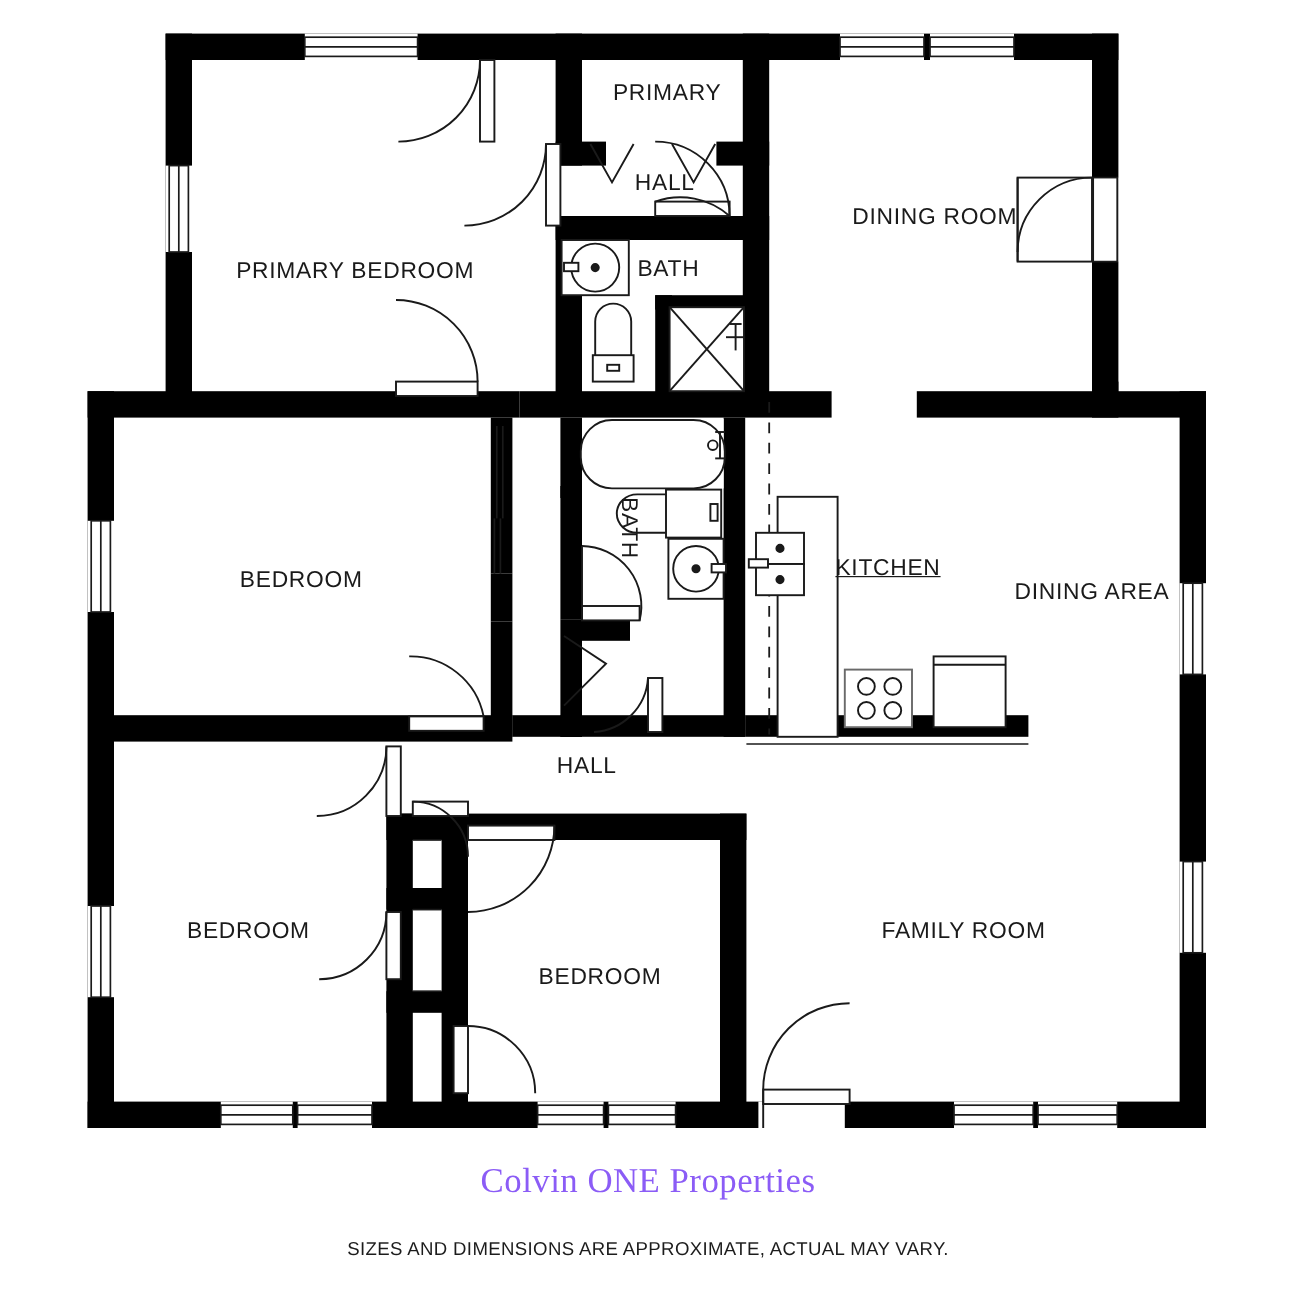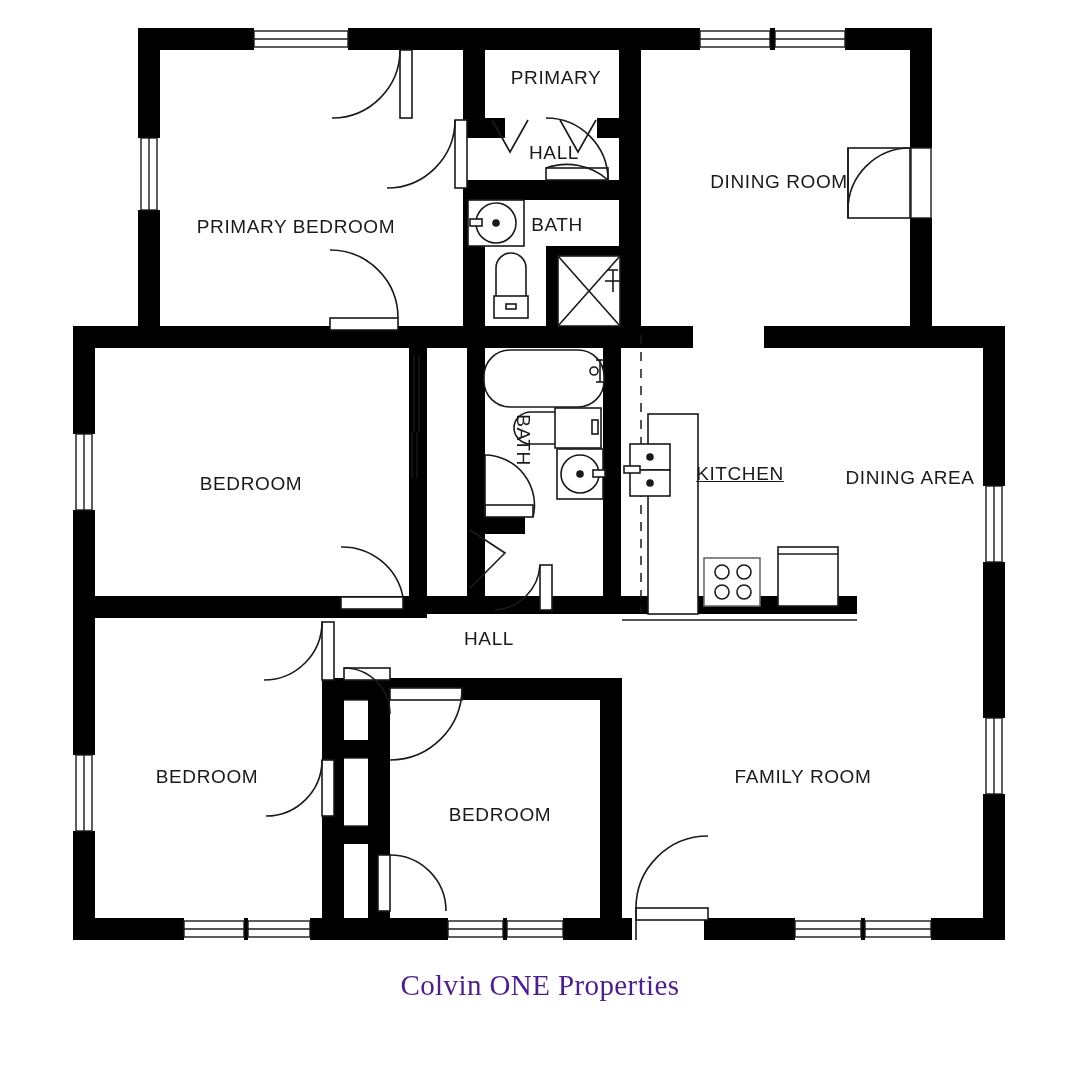--- a/index.html
+++ b/index.html
@@ -43,21 +43,21 @@
     transform: translate(-50%, -50%) rotate(90deg);
   }
   .footer-brand {
     position: absolute;
     left: 50%;
     top: 985px;
     transform: translate(-50%, -50%);
     font-family: "Liberation Serif", serif;
     font-size: 29px;
     letter-spacing: 0.4px;
-    color: #4c1d95;
+    color: #8b5cf6;
     white-space: nowrap;
   }
   .footer-disclaimer {
     position: absolute;
     left: 50%;
     top: 1042px;
     transform: translate(-50%, -50%);
     font-family: "Liberation Sans", sans-serif;
     font-size: 15.5px;
     letter-spacing: 0.3px;
@@ -397,26 +397,27 @@
   <div class="room-label" style="left:557px; top:225px;">BATH</div>
 
   <div class="room-label" style="left:779px; top:182px;">DINING ROOM</div>
 
   <div class="room-label" style="left:251px; top:484px;">BEDROOM</div>
 
   <div class="room-label vertical" style="left:523px; top:440px;">BATH</div>
 
   <div class="room-label" style="left:740px; top:474px;text-decoration:underline;">KITCHEN</div>
 
-  <div class="room-label" style="left:910px; top:478px;">DINING AREA</div>
+  <div class="room-label" style="left:910px; top:494px;">DINING AREA</div>
 
   <div class="room-label" style="left:489px; top:639px;">HALL</div>
 
   <div class="room-label" style="left:207px; top:777px;">BEDROOM</div>
 
   <div class="room-label" style="left:500px; top:815px;">BEDROOM</div>
 
   <div class="room-label" style="left:803px; top:777px;">FAMILY ROOM</div>
 
   <div class="footer-brand">Colvin ONE Properties</div>
 
+  <div class="footer-disclaimer">SIZES AND DIMENSIONS ARE APPROXIMATE, ACTUAL MAY VARY.</div>
 
 </div>
 
 </body></html>

